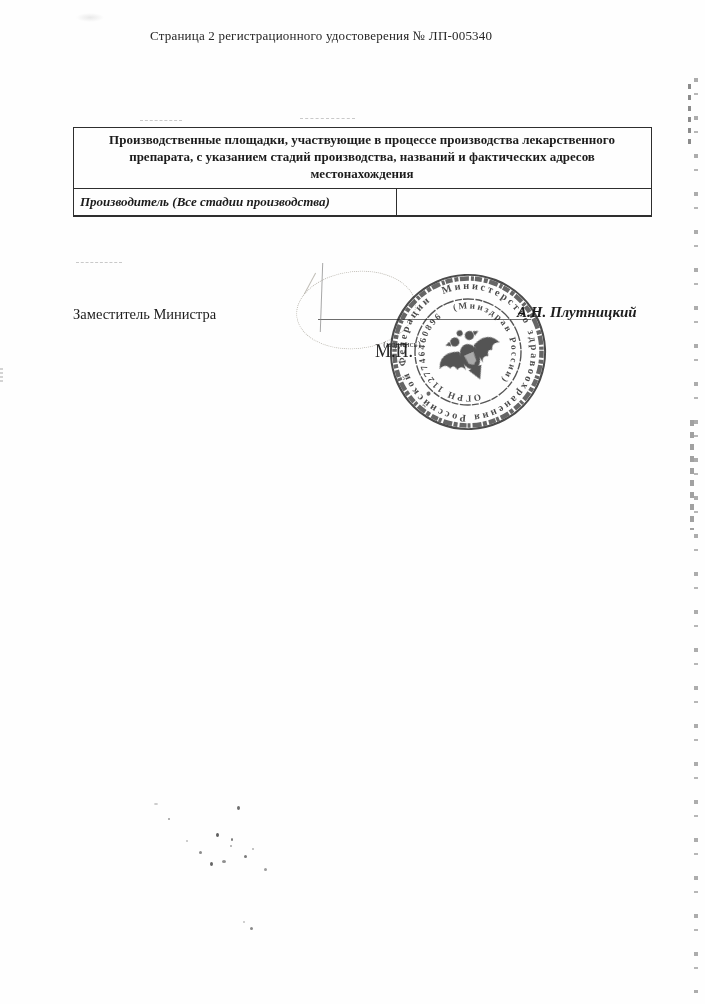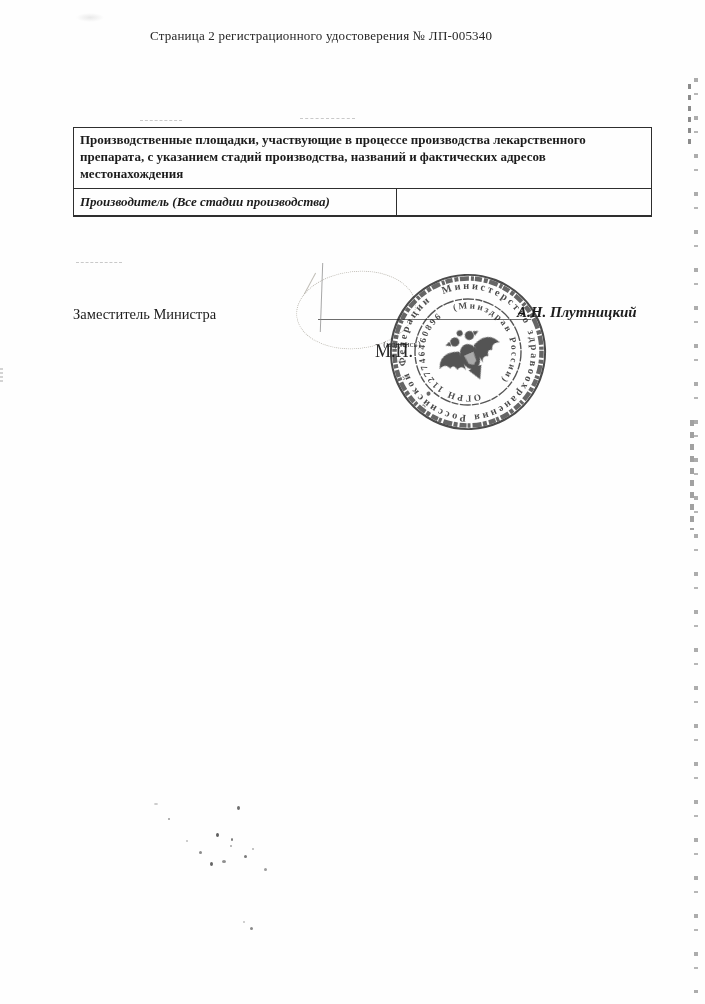--- a/index.html
+++ b/index.html
@@ -18,20 +18,21 @@
   
   .prod-table{
     left:73px;top:127px;width:577px;
     border:1.4px solid #2e2e2e;
     font-size:13px;line-height:1.32;
     background:rgba(255,255,255,.0);
   }
   .tbl-title{
     padding:3px 7px 6px 6px;border-bottom:1.4px solid #2e2e2e;
     font-weight:bold;
+    text-align:center;
   }
   .tbl-row-producer{display:flex;border-bottom:1.4px solid #2e2e2e;}
   .cell-producer-label{
     width:323px;flex:0 0 323px;border-right:1.4px solid #2e2e2e;
     padding:4px 9px 4px 6px;font-style:italic;font-weight:bold;box-sizing:border-box;
   }
   .cell-producer-value{flex:1;padding:4px 6px 6px 7px;}
   .tbl-row-address{padding:3px 6px 5px 6px;}
   
   .sig-title{left:73px;top:306px;font-size:14.5px;font-weight:normal;}

